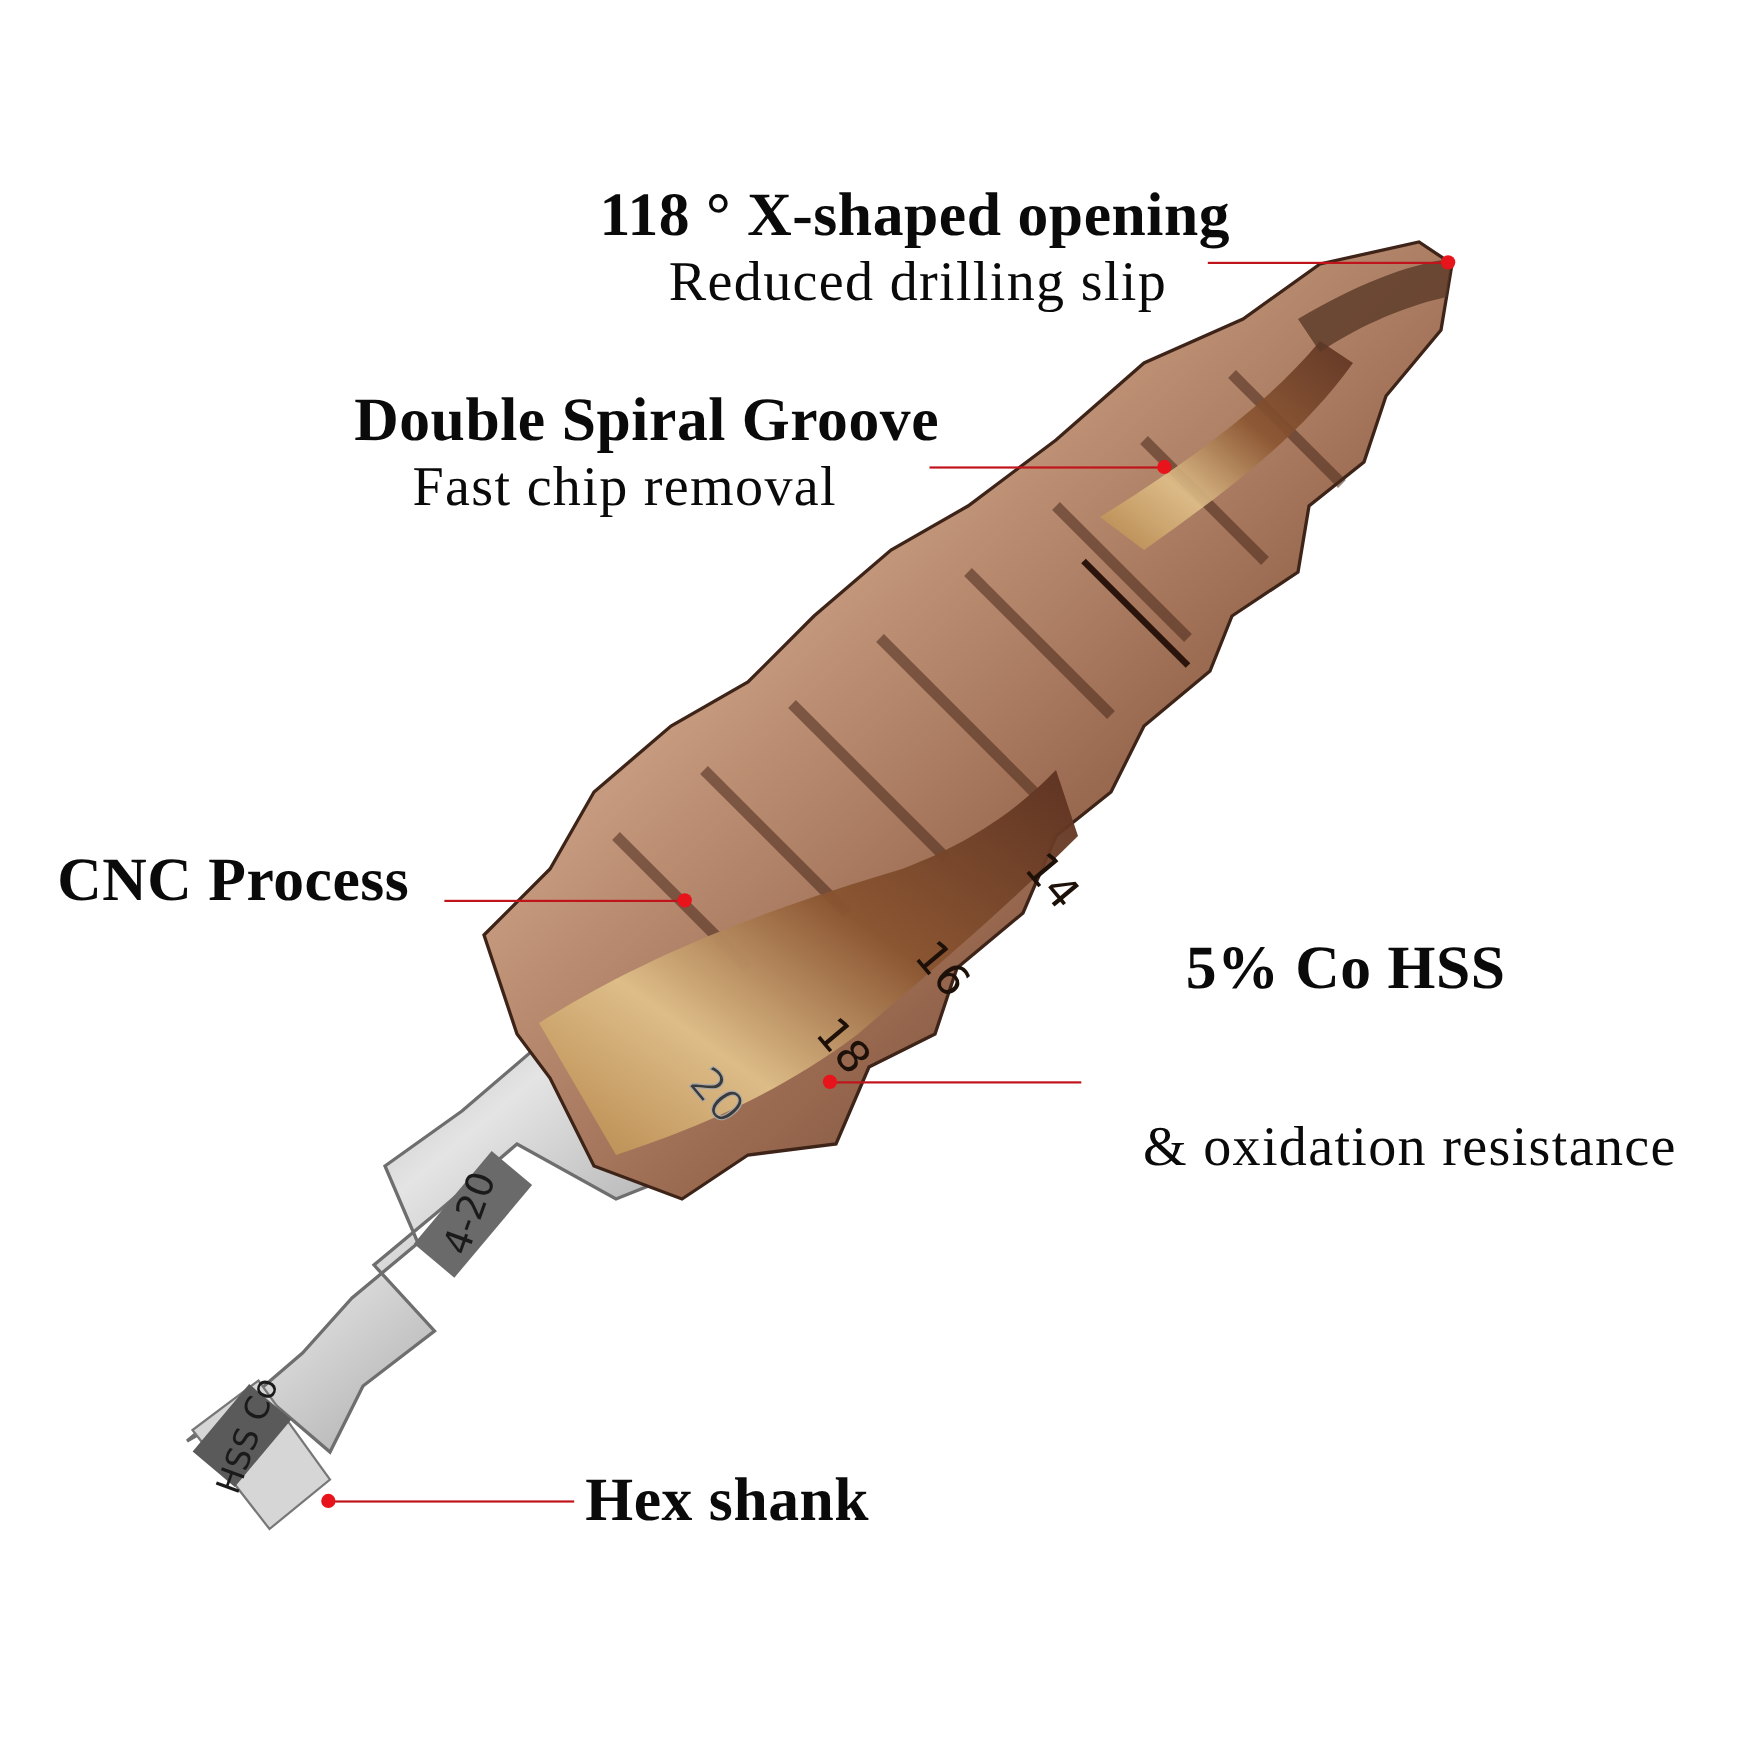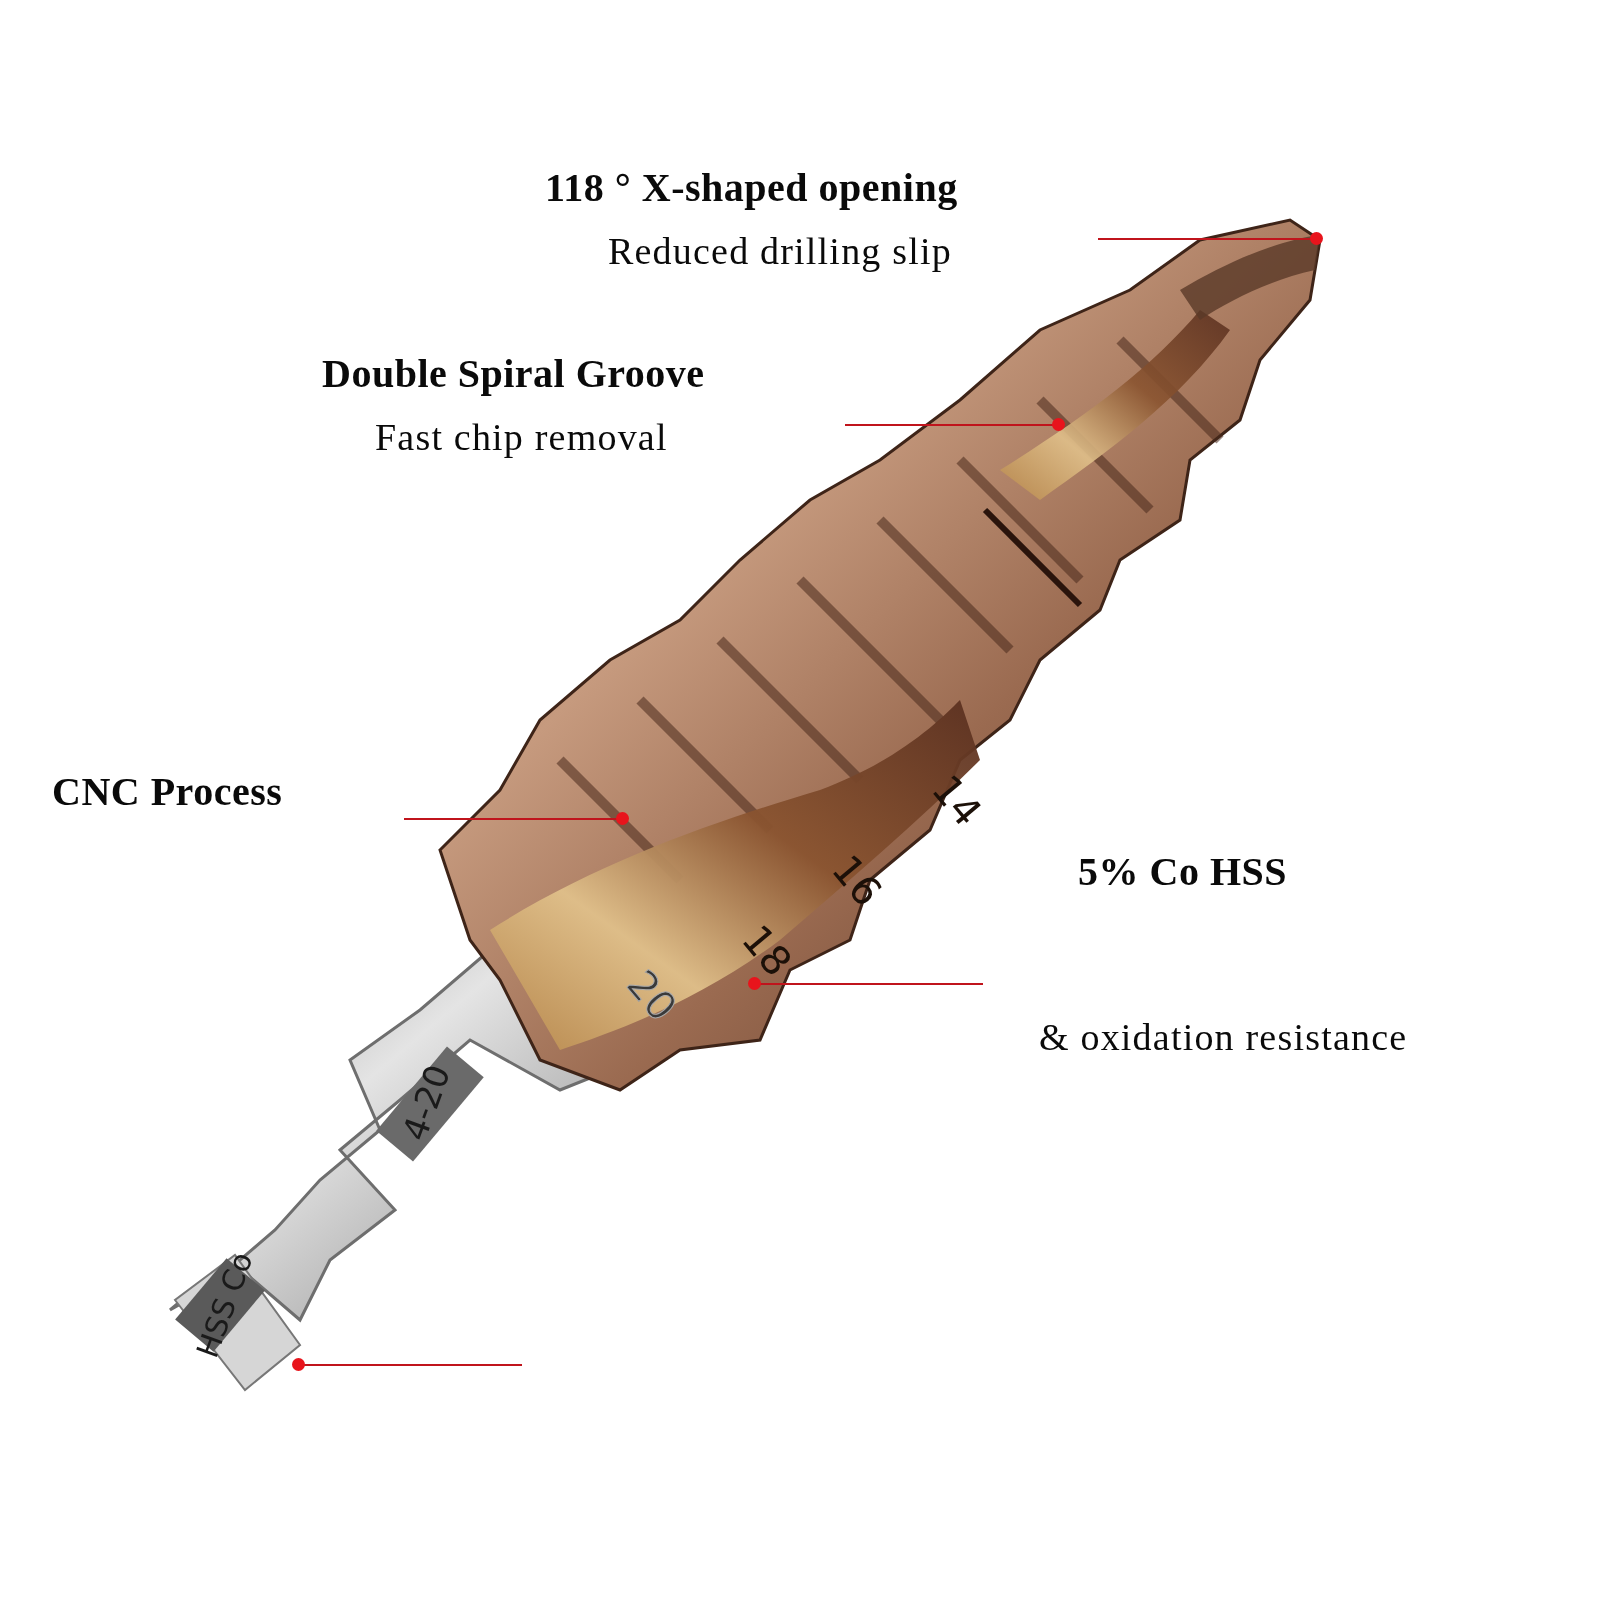--- a/index.html
+++ b/index.html
@@ -21,26 +21,26 @@
       left: 0; top: 0;
       width: 1600px; height: 1600px;
     }
     .label {
       position: absolute;
       white-space: nowrap;
       line-height: 1;
     }
     .title {
       font-weight: bold;
-      font-size: 40px;
+      font-size: 56px;
       letter-spacing: 0.5px;
     }
     .sub {
       font-weight: normal;
-      font-size: 38px;
+      font-size: 51px;
       letter-spacing: 1.2px;
     }
     .leader {
       position: absolute;
       height: 2px;
       background: #c0141c;
     }
     .dot {
       position: absolute;
       width: 13px;
@@ -130,16 +130,17 @@
 
   <div class="label title" style="left:52px; top:772px;">CNC Process</div>
   <div class="leader" style="left:404px; top:818px; width:218px;"></div>
   <div class="dot" style="left:616px; top:812px;"></div>
 
   <div class="label title" style="left:1078px; top:852px;">5% Co HSS</div>
   <div class="label sub" style="left:1039px; top:1018px;">&amp; oxidation resistance</div>
   <div class="leader" style="left:758px; top:983px; width:225px;"></div>
   <div class="dot" style="left:748px; top:977px;"></div>
 
+  <div class="label title" style="left:532px; top:1336px;">Hex shank</div>
   <div class="leader" style="left:300px; top:1364px; width:222px;"></div>
   <div class="dot" style="left:292px; top:1358px;"></div>
 
 </div>
 
 </body></html>

